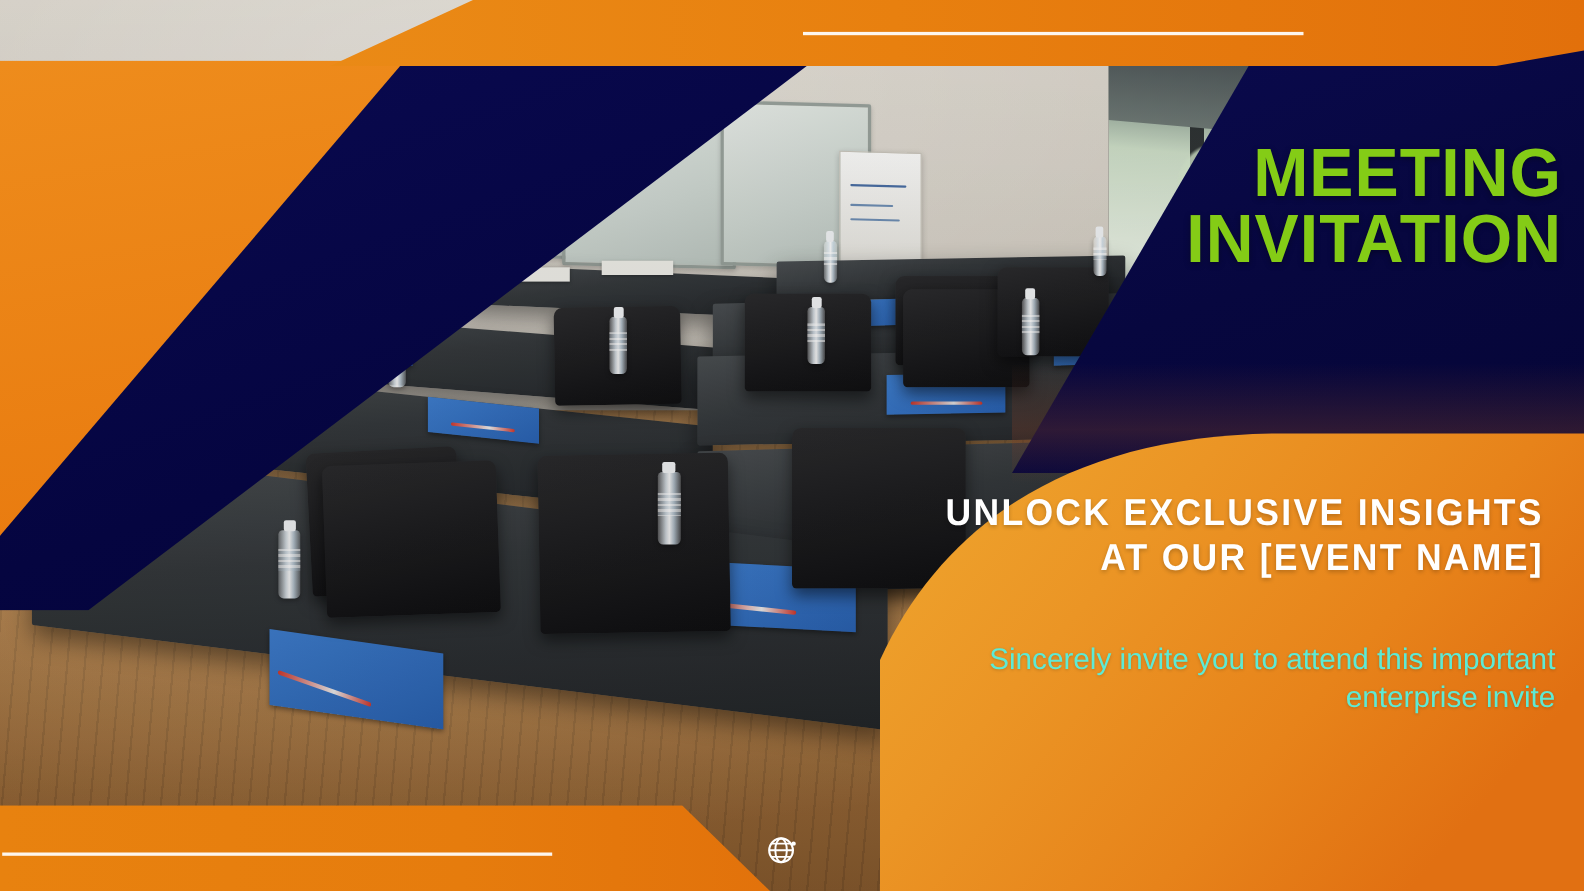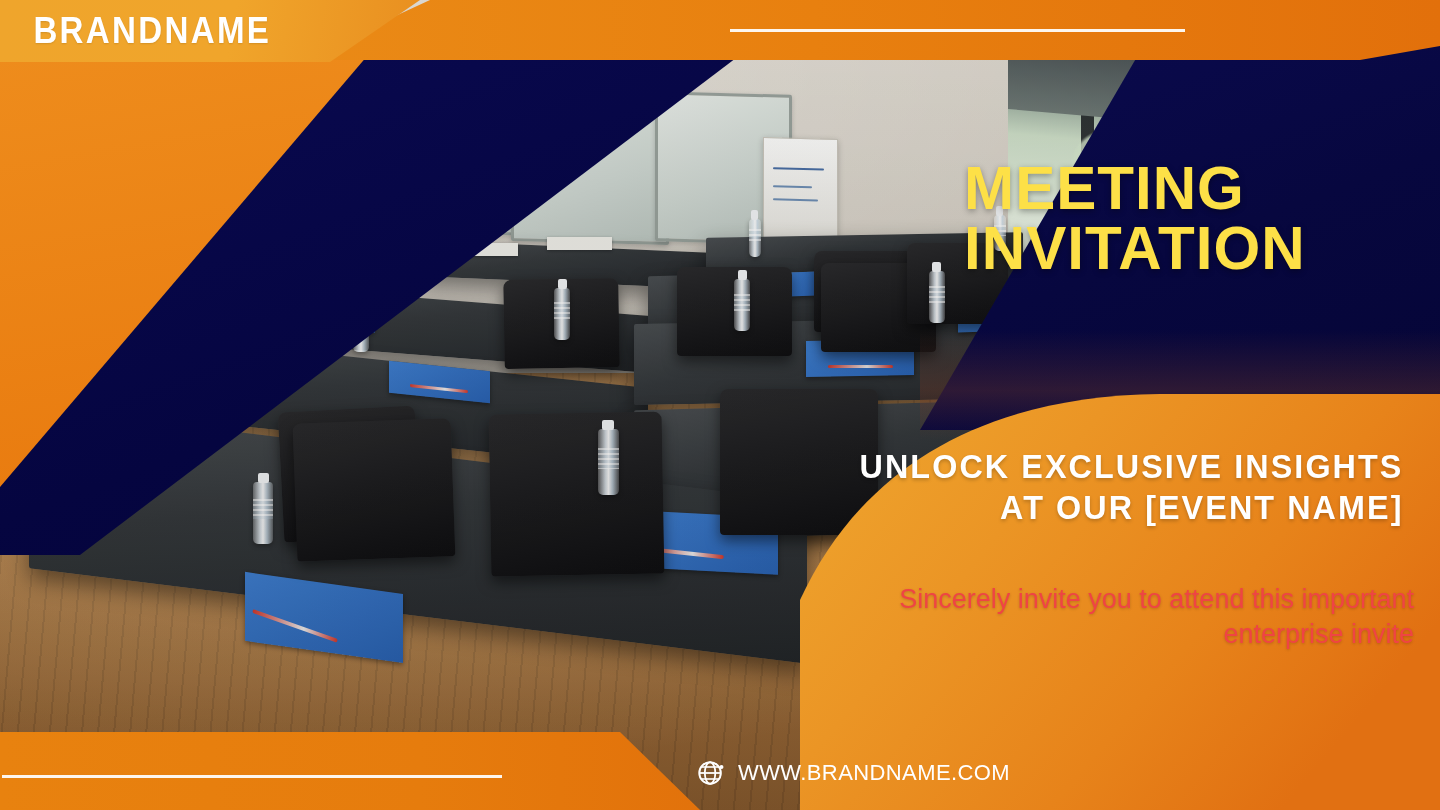--- a/index.html
+++ b/index.html
@@ -255,22 +255,22 @@
   }
 
   
   .rightnavy{
     right:0; top:0; width:520px; height:430px;
     background:linear-gradient(160deg,#0b0b52 0%,#07073f 55%,#050536 100%);
     clip-path:polygon(250px 0, 520px 0, 520px 430px, 0 430px);
   }
 
   .title-block{
-    position:absolute; right:20px; top:158px; width:470px;
-    text-align:left; color:#fde047;
+    position:absolute; right:20px; top:128px; width:470px;
+    text-align:right; color:#84cc16;
   }
   .title-l1, .title-l2{
     font-family:"Liberation Sans", sans-serif;
     font-weight:bold; font-size:62px; line-height:.96;
     letter-spacing:1px; transform:scaleX(.97); transform-origin:right center;
     text-shadow:0 2px 6px rgba(0,0,0,.35);
   }
   .rightorange-mask{
     right:0; bottom:0; width:640px; height:460px;
     overflow:hidden;
@@ -284,21 +284,21 @@
     text-align:right; color:#ffffff;
   }
   .headline .hl{
     font-family:"Liberation Sans", sans-serif;
     font-weight:bold; font-size:34px; line-height:1.22;
     letter-spacing:2.2px; transform:scaleX(.95);
     text-shadow:0 2px 4px rgba(0,0,0,.22);
   }
   .subtext{
     position:absolute; right:26px; top:582px; width:600px;
-    text-align:right; color:#ef4444;
+    text-align:right; color:#5eead4;
     font-family:"Liberation Sans", sans-serif;
     font-size:27px; line-height:1.28; font-weight:400;
     text-shadow:0 1px 3px rgba(0,0,0,.2);
   }
 
   
   .botstrip{
     left:0; bottom:0; width:700px; height:78px;
     background:linear-gradient(90deg,#e8820f 0%,#e67c0d 60%,#e2720b 100%);
     clip-path:polygon(0 0, 620px 0, 700px 78px, 0 78px);
@@ -485,35 +485,31 @@
     <div>Sincerely invite you to attend this important</div>
     <div>enterprise invite</div>
   </div>
 
   <div class="shape leftorange"></div>
   <div class="shape leftnavy"></div>
 
   <div class="shape topstrip">
     <div class="topstrip-line"></div>
   </div>
-  <div class="shape brandbar">
-    <div class="brandbar-text">BRANDNAME</div>
-  </div>
 
   <div class="shape botstrip">
     <div class="botstrip-line"></div>
   </div>
 
   <div class="footer">
     <div class="contact web">
       <svg class="ic" width="30" height="30" viewBox="0 0 32 32">
         <circle cx="15" cy="16" r="11.5" fill="none" stroke="#ffffff" stroke-width="2.1"></circle>
         <ellipse cx="15" cy="16" rx="5.6" ry="11.5" fill="none" stroke="#ffffff" stroke-width="1.9"></ellipse>
         <line x1="3.5" y1="16" x2="26.5" y2="16" stroke="#ffffff" stroke-width="1.9"></line>
         <line x1="5.6" y1="9.6" x2="24.4" y2="9.6" stroke="#ffffff" stroke-width="1.7"></line>
         <line x1="5.6" y1="22.4" x2="24.4" y2="22.4" stroke="#ffffff" stroke-width="1.7"></line>
         <circle cx="27.2" cy="9.6" r="2.1" fill="#ffffff"></circle>
       </svg>
-      <span class="contact-text">WWW.BRANDNAME.COM</span>
     </div>
   </div>
 
 </div>
 
 </body></html>

